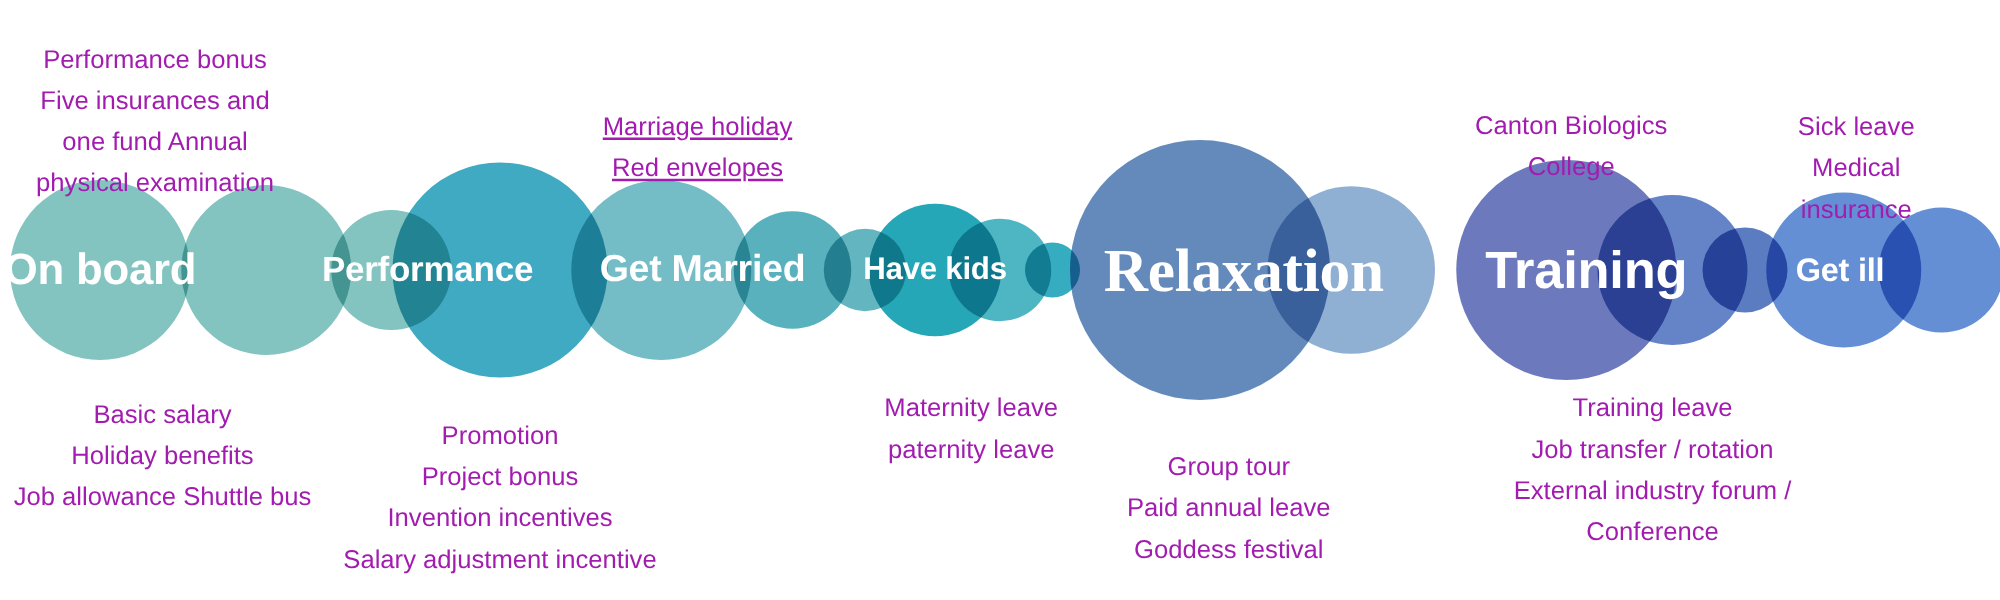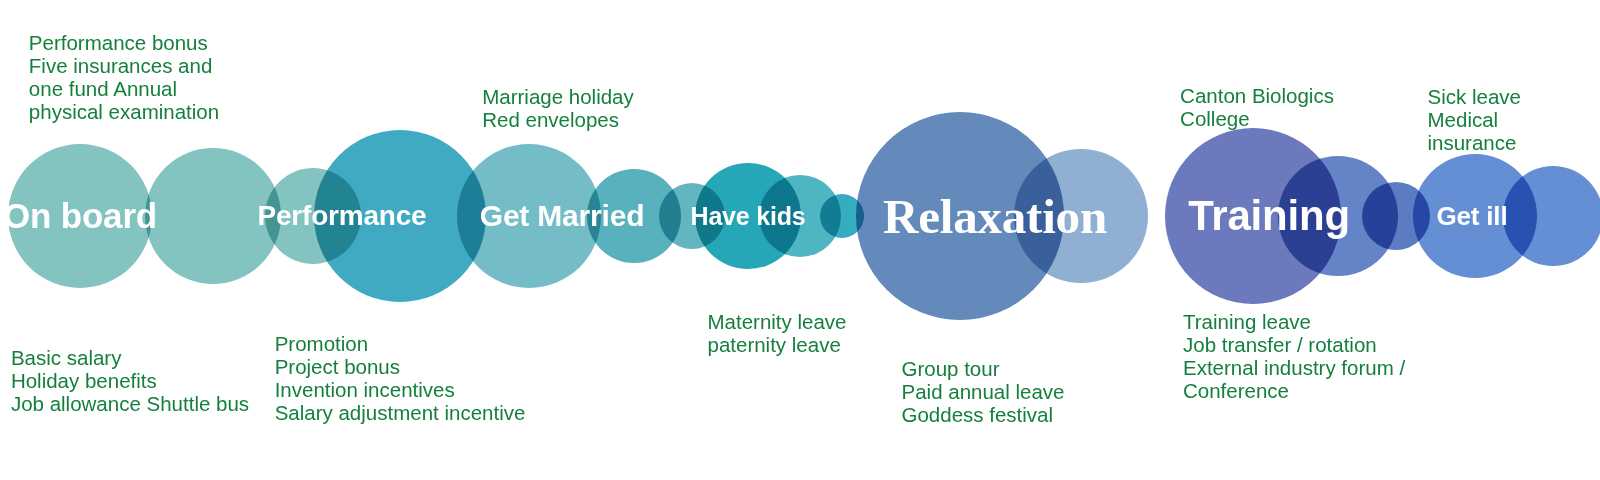--- a/index.html
+++ b/index.html
@@ -64,24 +64,24 @@
     left: 0;
     top: 0;
     width: 1600px;
     height: 480px;
     z-index: 4;
     pointer-events: none;
   }
 
   .caption {
     position: absolute;
-    color: #15803d;
+    color: #a21caf;
     font-size: 20.5px;
-    line-height: 23px;
-    text-align: left;
+    line-height: 33px;
+    text-align: center;
     white-space: pre-line;
     transform: translateX(-50%);
     pointer-events: auto;
   }
   .caption.top    { }
   .caption.bottom { }
 </style>
 </head>
 <body>
 
@@ -115,28 +115,28 @@
       <div class="stage-label" style="left: 995px; top: 216px; font-size: 49px; font-family: Liberation Serif, serif;">Relaxation</div>
       <div class="stage-label" style="left: 1269px; top: 216px; font-size: 42px;">Training</div>
       <div class="stage-label" style="left: 1472px; top: 216px; font-size: 26px;">Get ill</div>
     </div>
 
   <div id="caption-layer">
       <div class="caption top" style="left: 124px; top: 31px;">Performance bonus
 Five insurances and
 one fund Annual
 physical examination</div>
-      <div class="caption bottom" style="left: 130px; top: 315px; margin-top: 31px;">Basic salary
+      <div class="caption bottom" style="left: 130px; top: 315px;">Basic salary
 Holiday benefits
 Job allowance Shuttle bus</div>
       <div class="caption bottom" style="left: 400px; top: 332px;">Promotion
 Project bonus
 Invention incentives
 Salary adjustment incentive</div>
-      <div class="caption top" style="left: 558px; top: 85px;">Marriage holiday
+      <div class="caption top" style="left: 558px; top: 85px; text-decoration: underline;">Marriage holiday
 Red envelopes</div>
       <div class="caption bottom" style="left: 736px; top: 310px; margin-left: 41px;">Maternity leave
 paternity leave</div>
       <div class="caption bottom" style="left: 983px; top: 357px;">Group tour
 Paid annual leave
 Goddess festival</div>
       <div class="caption top" style="left: 1257px; top: 52px; margin-top: 32px;">Canton Biologics
 College</div>
       <div class="caption bottom" style="left: 1322px; top: 310px;">Training leave
 Job transfer / rotation

